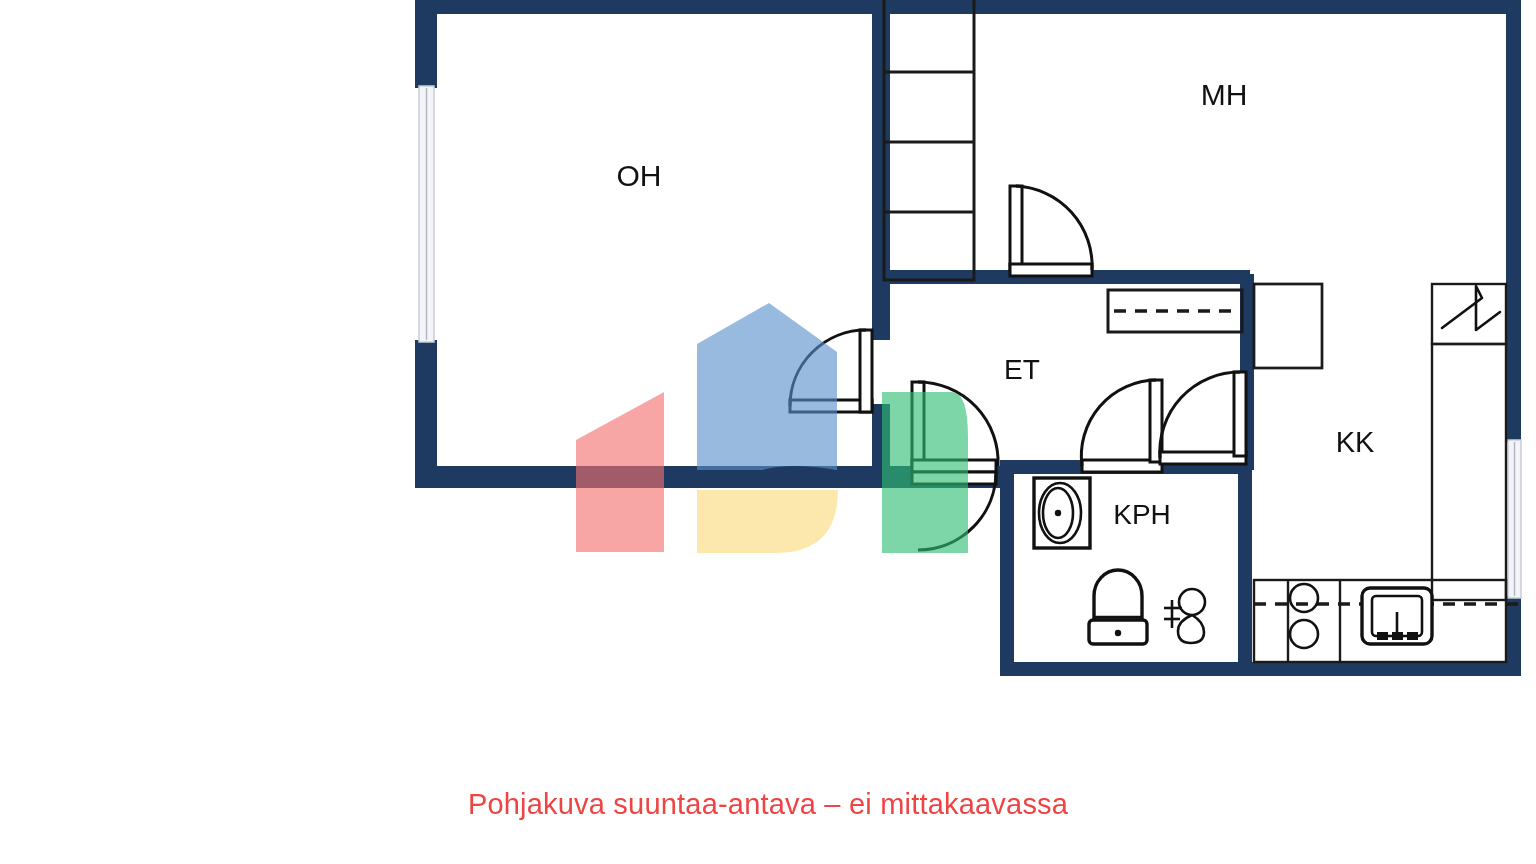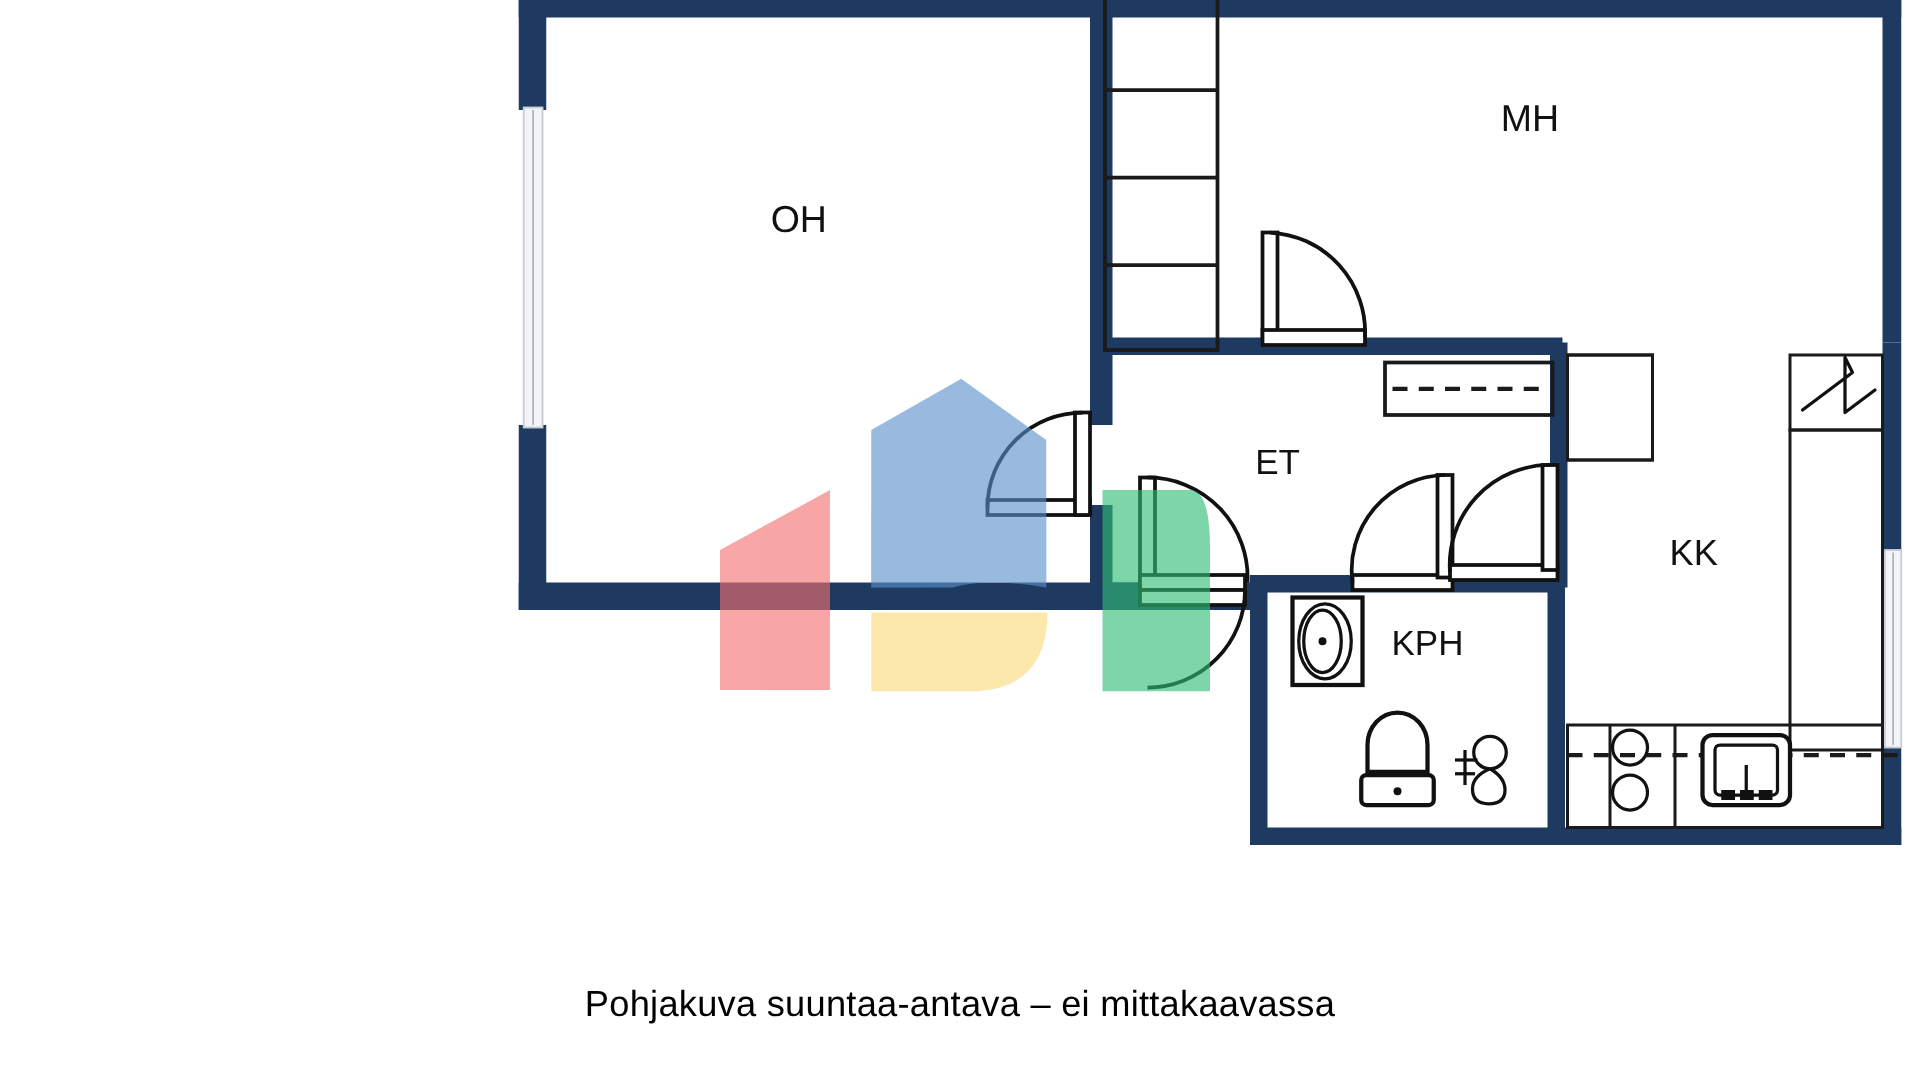--- a/index.html
+++ b/index.html
@@ -36,21 +36,21 @@
     dominant-baseline: middle;
   }
   .caption {
     position: absolute;
     left: 0;
     top: 788px;
     width: 1536px;
     text-align: center;
     font-family: "Liberation Sans", sans-serif;
     font-size: 29px;
-    color: #000000;
+    color: #ef4444;
     letter-spacing: 0.2px;
   }
   .wall { fill: #1e3a60; }
   .thinline { stroke: #1a1a1a; stroke-width: 3; fill: none; }
   .thinline-2 { stroke: #1a1a1a; stroke-width: 2.4; fill: none; }
   .fixture { stroke: #111111; stroke-width: 3.4; fill: #ffffff; }
   .fixture-thin { stroke: #111111; stroke-width: 2.6; fill: none; }
   .dash { stroke: #1a1a1a; stroke-width: 3.4; fill: none; stroke-dasharray: 12 9; }
   .door-leaf { fill: #ffffff; stroke: #111111; stroke-width: 3; }
   .door-arc { fill: none; stroke: #111111; stroke-width: 3; }

